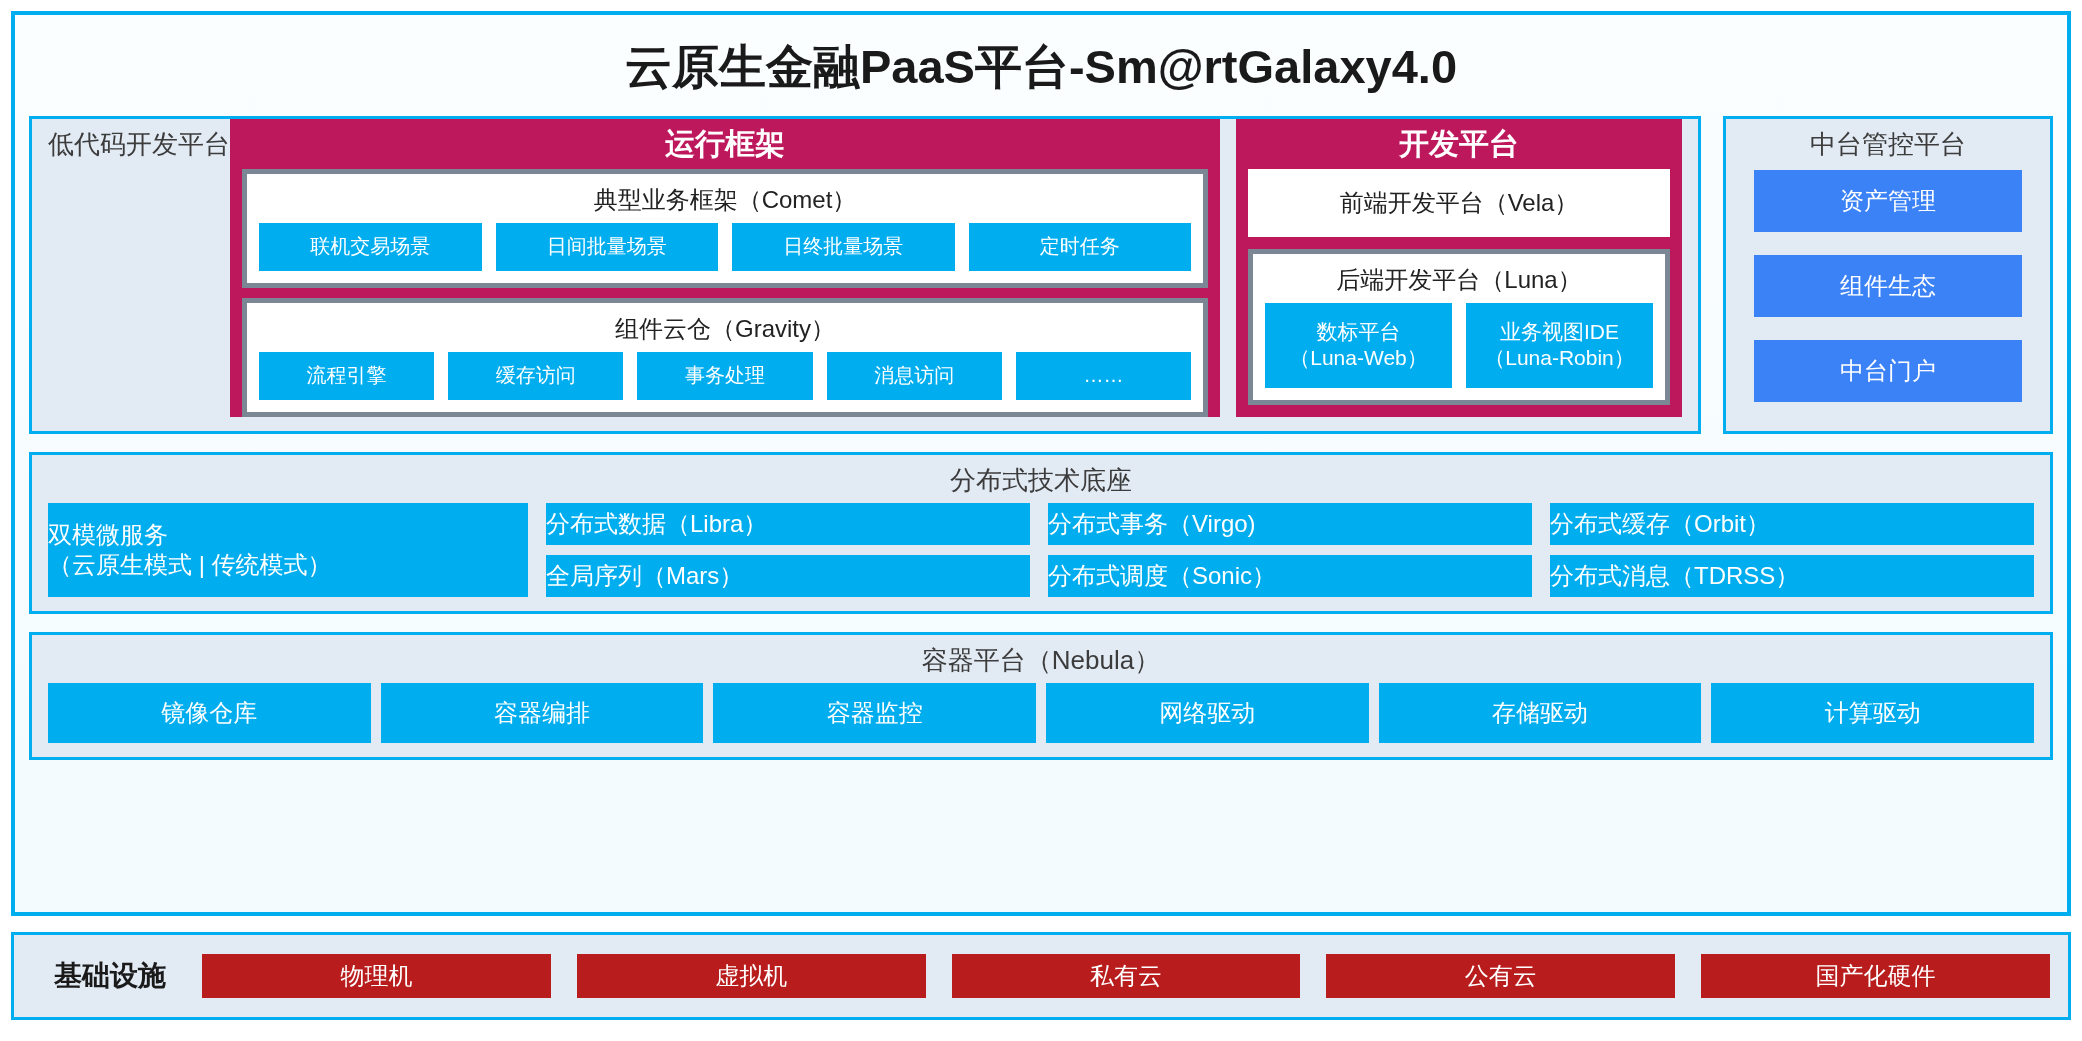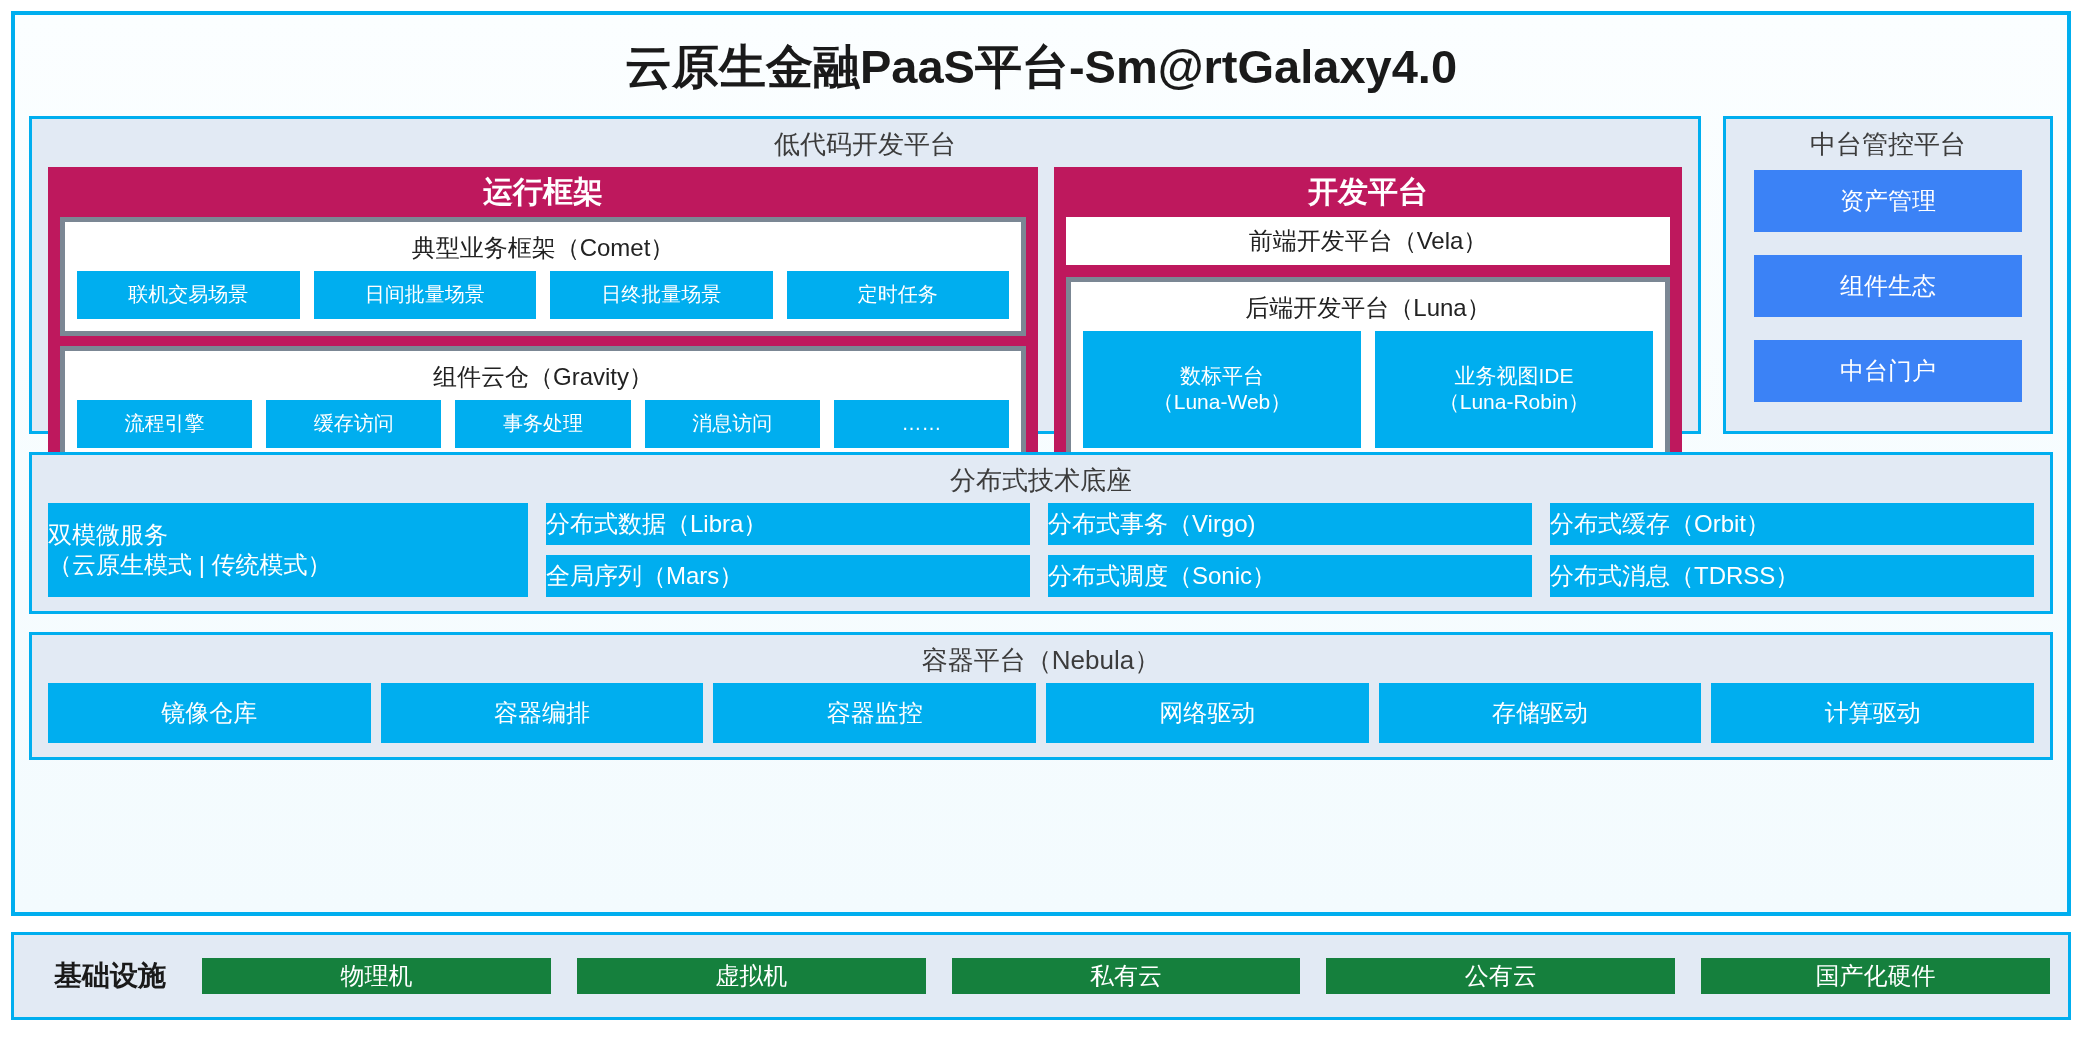--- a/index.html
+++ b/index.html
@@ -48,21 +48,21 @@
     height: 318px;
   }
 
   .panel {
     border: 3px solid #00AEEF;
     background: #e2eaf4;
   }
 
   .lowcode-panel {
     flex: 1 1 auto;
-    display: flex; flex-direction: column;
+    display: flex; flex-direction: row;
     padding: 0 16px 14px 16px;
   }
 
   .panel-heading {
     text-align: center;
     font-size: 26px;
     color: #3c3c3c;
     font-weight: 500;
     padding: 12px 0 10px 0;
     line-height: 1;
@@ -130,21 +130,21 @@
     white-space: nowrap;
   }
 
   
   .white-bar {
     background: #ffffff;
     font-size: 24px;
     color: #222;
     text-align: center;
     display: flex; align-items: center; justify-content: center;
-    height: 48px;
+    height: 68px;
     white-space: nowrap;
   }
   .devplat .group-box { margin-top: 12px; flex: 1 1 auto; }
   .devplat .chip { font-size: 21px; white-space: normal; }
   .chip .sub { display: block; font-size: 21px; }
 
   
   .mgmt-panel {
     flex: 0 0 330px;
     display: flex; flex-direction: column;
@@ -225,25 +225,25 @@
     font-size: 28px;
     font-weight: bold;
     color: #1a1a1a;
     flex: 0 0 auto;
     padding-left: 22px;
     padding-right: 10px;
     white-space: nowrap;
   }
   .infra-items { display: flex; gap: 26px; flex: 1 1 auto; }
   .infra-item {
-    background: #15803d;
+    background: #b91c1c;
     color: #fff;
     font-size: 24px;
     flex: 1 1 0;
-    height: 36px;
+    height: 44px;
     display: flex; align-items: center; justify-content: center;
     white-space: nowrap;
   }
 </style>
 </head>
 <body>
 
 <div class="root">
 
   <div class="platform-frame">

